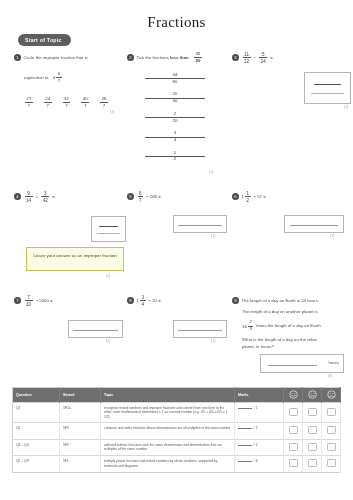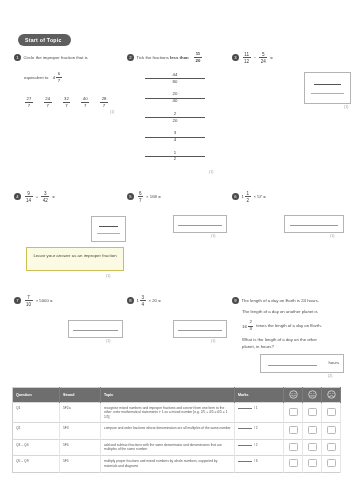--- a/index.html
+++ b/index.html
@@ -149,20 +149,21 @@
     border-radius: 1.3px;
     background: #fff;
   }
   .smiley { display:inline-block; vertical-align: middle; }
 </style>
 </head>
 <body>
 
 <div class="page">
 
+  <div class="title">Fractions</div>
 
   <div class="badge">Start of Topic</div>
 
   <div class="q" style="left:14px; top:48px; width:105px;">
     <div>
       <span class="qnum">1</span><span class="qtext">Circle the improper fraction that is</span>
     </div>
     <div style="margin-left:10px; margin-top:2px;">
       <span class="qtext">equivalent to</span>
       <span class="mixed">

